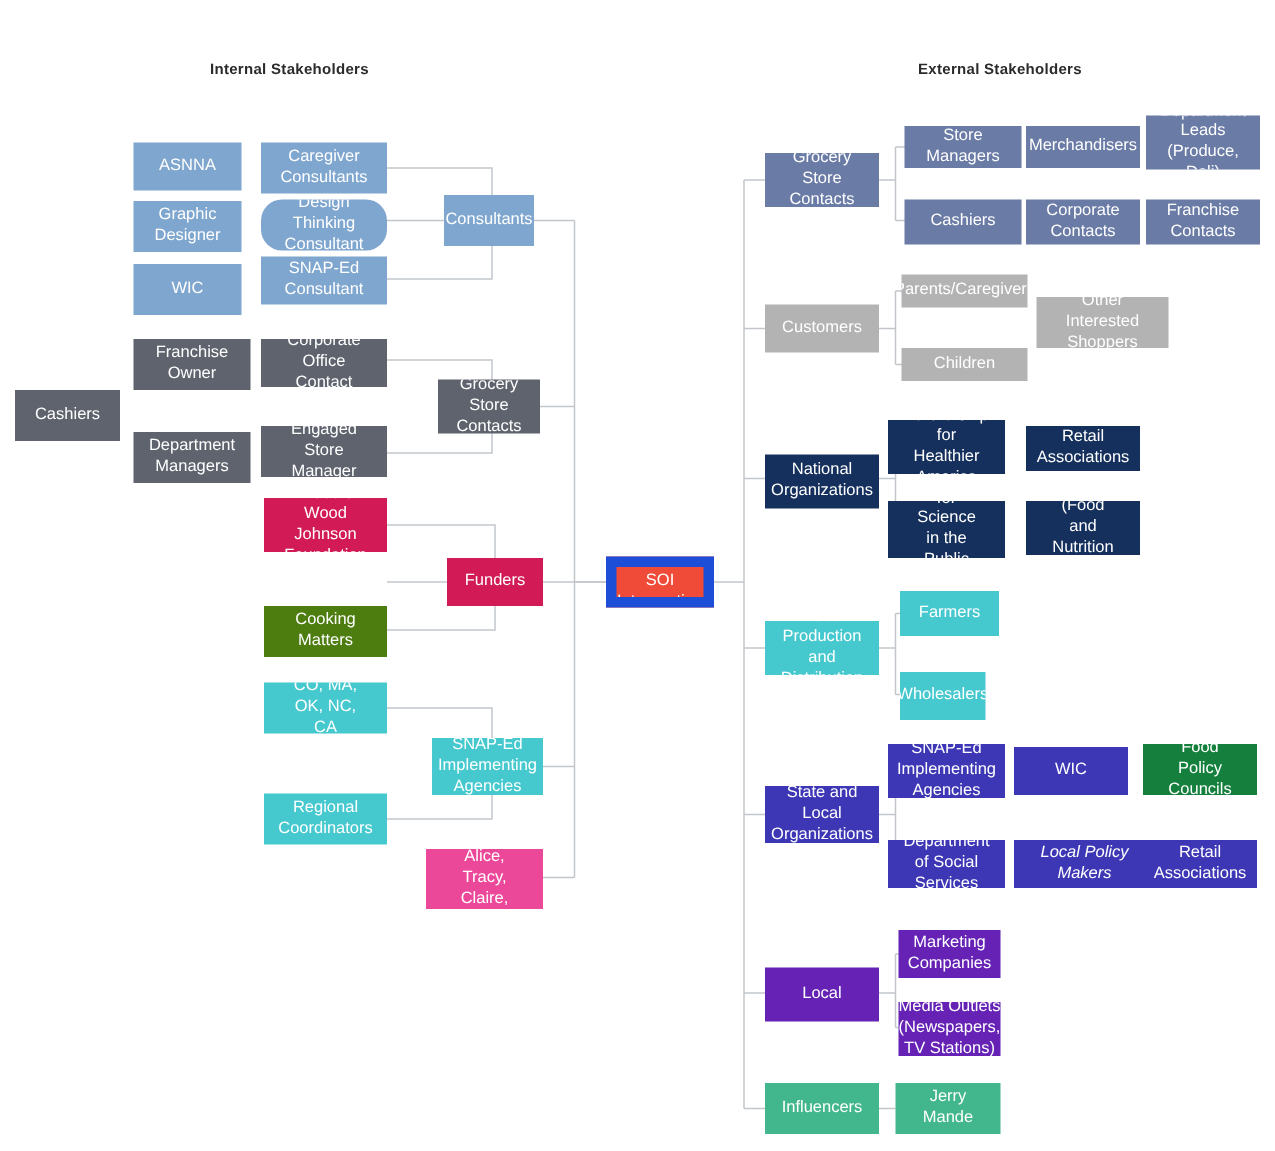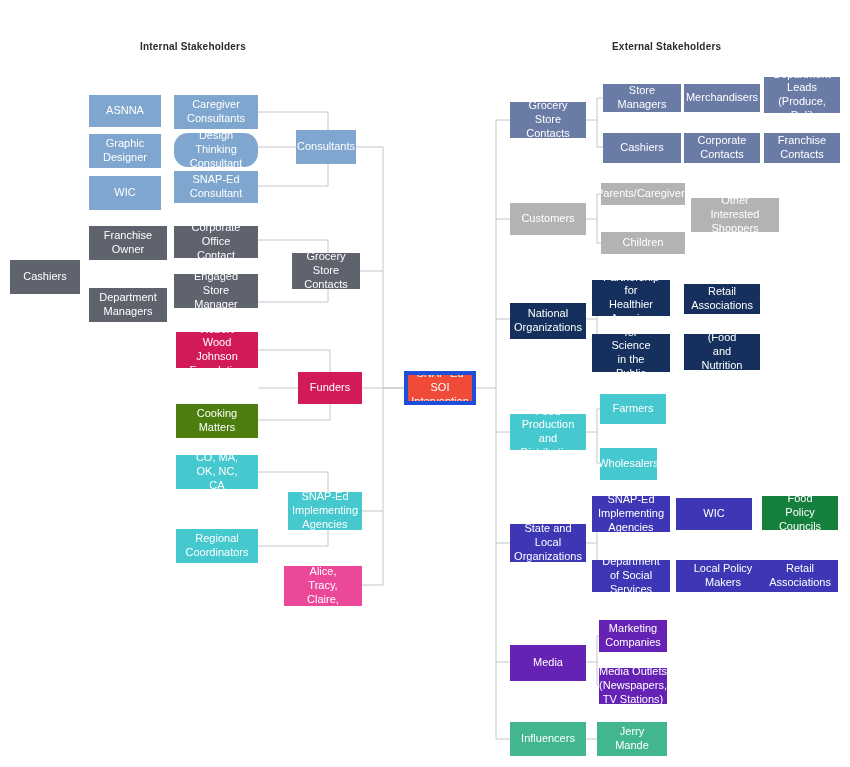--- a/index.html
+++ b/index.html
@@ -103,34 +103,34 @@
   <div class="node" style="left:89px;top:176px;width:72px;height:34px;background:#7fa6ce;">WIC</div>
 
   <div class="node" style="left:174px;top:95px;width:84px;height:34px;background:#7fa6ce;">Caregiver Consultants</div>
   <div class="node" style="left:174px;top:133px;width:84px;height:34px;background:#7fa6ce;border-radius:14px;">Design Thinking Consultant</div>
   <div class="node" style="left:174px;top:171px;width:84px;height:32px;background:#7fa6ce;">SNAP-Ed Consultant</div>
   <div class="node" style="left:296px;top:130px;width:60px;height:34px;background:#7fa6ce;">Consultants</div>
 
   <div class="node" style="left:89px;top:226px;width:78px;height:34px;background:#5e636e;">Franchise Owner</div>
   <div class="node" style="left:89px;top:288px;width:78px;height:34px;background:#5e636e;">Department Managers</div>
   <div class="node" style="left:174px;top:226px;width:84px;height:32px;background:#5e636e;">Corporate Office Contact</div>
-  <div class="node" style="left:174px;top:274px;width:84px;height:34px;background:#5e636e;text-align:center;">Engaged Store Manager</div>
+  <div class="node" style="left:174px;top:284px;width:84px;height:34px;background:#5e636e;text-align:center;">Engaged Store Manager</div>
   <div class="node" style="left:292px;top:253px;width:68px;height:36px;background:#5e636e;">Grocery Store Contacts</div>
 
   <div class="node" style="left:176px;top:332px;width:82px;height:36px;background:#d11a56;">Robert Wood Johnson Foundation</div>
   <div class="node" style="left:176px;top:404px;width:82px;height:34px;background:#4d7c0f;">Cooking Matters</div>
   <div class="node" style="left:298px;top:372px;width:64px;height:32px;background:#d11a56;">Funders</div>
 
   <div class="node" style="left:176px;top:455px;width:82px;height:34px;background:#46c8cf;">CO, MA, OK, NC, CA</div>
   <div class="node" style="left:176px;top:529px;width:82px;height:34px;background:#46c8cf;">Regional Coordinators</div>
   <div class="node" style="left:288px;top:492px;width:74px;height:38px;background:#46c8cf;">SNAP-Ed Implementing Agencies</div>
 
   <div class="node" style="left:284px;top:566px;width:78px;height:40px;background:#ec4899;">FFORC: Molly, Alice, Tracy, Claire, Eduardo, Jared,</div>
 
-  <div class="node" style="left:404px;top:371px;width:72px;height:34px;background:#ef4b38;border:4px solid #1d4ed8;">SNAP-Ed SOI Intervention</div>
+  <div class="node" style="left:404px;top:371px;width:72px;height:34px;background:#ef4b38;border:7px solid #1d4ed8;">SNAP-Ed SOI Intervention</div>
 
   <div class="node" style="left:510px;top:102px;width:76px;height:36px;background:#6a7ba6;">Grocery Store Contacts</div>
   <div class="node" style="left:603px;top:84px;width:78px;height:28px;background:#6a7ba6;">Store Managers</div>
   <div class="node" style="left:684px;top:84px;width:76px;height:28px;background:#6a7ba6;">Merchandisers</div>
   <div class="node" style="left:764px;top:77px;width:76px;height:36px;background:#6a7ba6;">Department Leads (Produce, Deli)</div>
   <div class="node" style="left:603px;top:133px;width:78px;height:30px;background:#6a7ba6;">Cashiers</div>
   <div class="node" style="left:684px;top:133px;width:76px;height:30px;background:#6a7ba6;">Corporate Contacts</div>
   <div class="node" style="left:764px;top:133px;width:76px;height:30px;background:#6a7ba6;">Franchise Contacts</div>
 
   <div class="node" style="left:510px;top:203px;width:76px;height:32px;background:#b3b3b3;">Customers</div>
@@ -146,23 +146,23 @@
 
   <div class="node" style="left:510px;top:414px;width:76px;height:36px;background:#46c8cf;">Food Production and Distribution</div>
   <div class="node" style="left:600px;top:394px;width:66px;height:30px;background:#46c8cf;">Farmers</div>
   <div class="node" style="left:600px;top:448px;width:57px;height:32px;background:#46c8cf;">Wholesalers</div>
 
   <div class="node" style="left:510px;top:524px;width:76px;height:38px;background:#3d37b5;">State and Local Organizations</div>
   <div class="node" style="left:592px;top:496px;width:78px;height:36px;background:#3d37b5;">SNAP-Ed Implementing Agencies</div>
   <div class="node" style="left:676px;top:498px;width:76px;height:32px;background:#3d37b5;">WIC</div>
   <div class="node" style="left:762px;top:496px;width:76px;height:34px;background:#15803d;">Food Policy Councils</div>
   <div class="node" style="left:592px;top:560px;width:78px;height:32px;background:#3d37b5;">Department of Social Services</div>
-  <div class="node" style="left:676px;top:560px;width:94px;height:32px;background:#3d37b5;">Local Policy Makers</div>
+  <div class="node" style="left:676px;top:560px;width:94px;height:32px;background:#3d37b5;font-style:italic;">Local Policy Makers</div>
   <div class="node" style="left:762px;top:560px;width:76px;height:32px;background:#3d37b5;">Retail Associations</div>
 
-  <div class="node" style="left:510px;top:645px;width:76px;height:36px;background:#6522b5;">Media</div>
+  <div class="node" style="left:510px;top:645px;width:76px;height:36px;background:#6522b5;">Local</div>
   <div class="node" style="left:599px;top:620px;width:68px;height:32px;background:#6522b5;">Marketing Companies</div>
   <div class="node" style="left:599px;top:668px;width:68px;height:36px;background:#6522b5;">Media Outlets (Newspapers, TV Stations)</div>
 
   <div class="node" style="left:510px;top:722px;width:76px;height:34px;background:#42b68c;">Influencers</div>
   <div class="node" style="left:597px;top:722px;width:70px;height:34px;background:#42b68c;">Jerry Mande</div>
 
 </div>
 
 </body></html>

